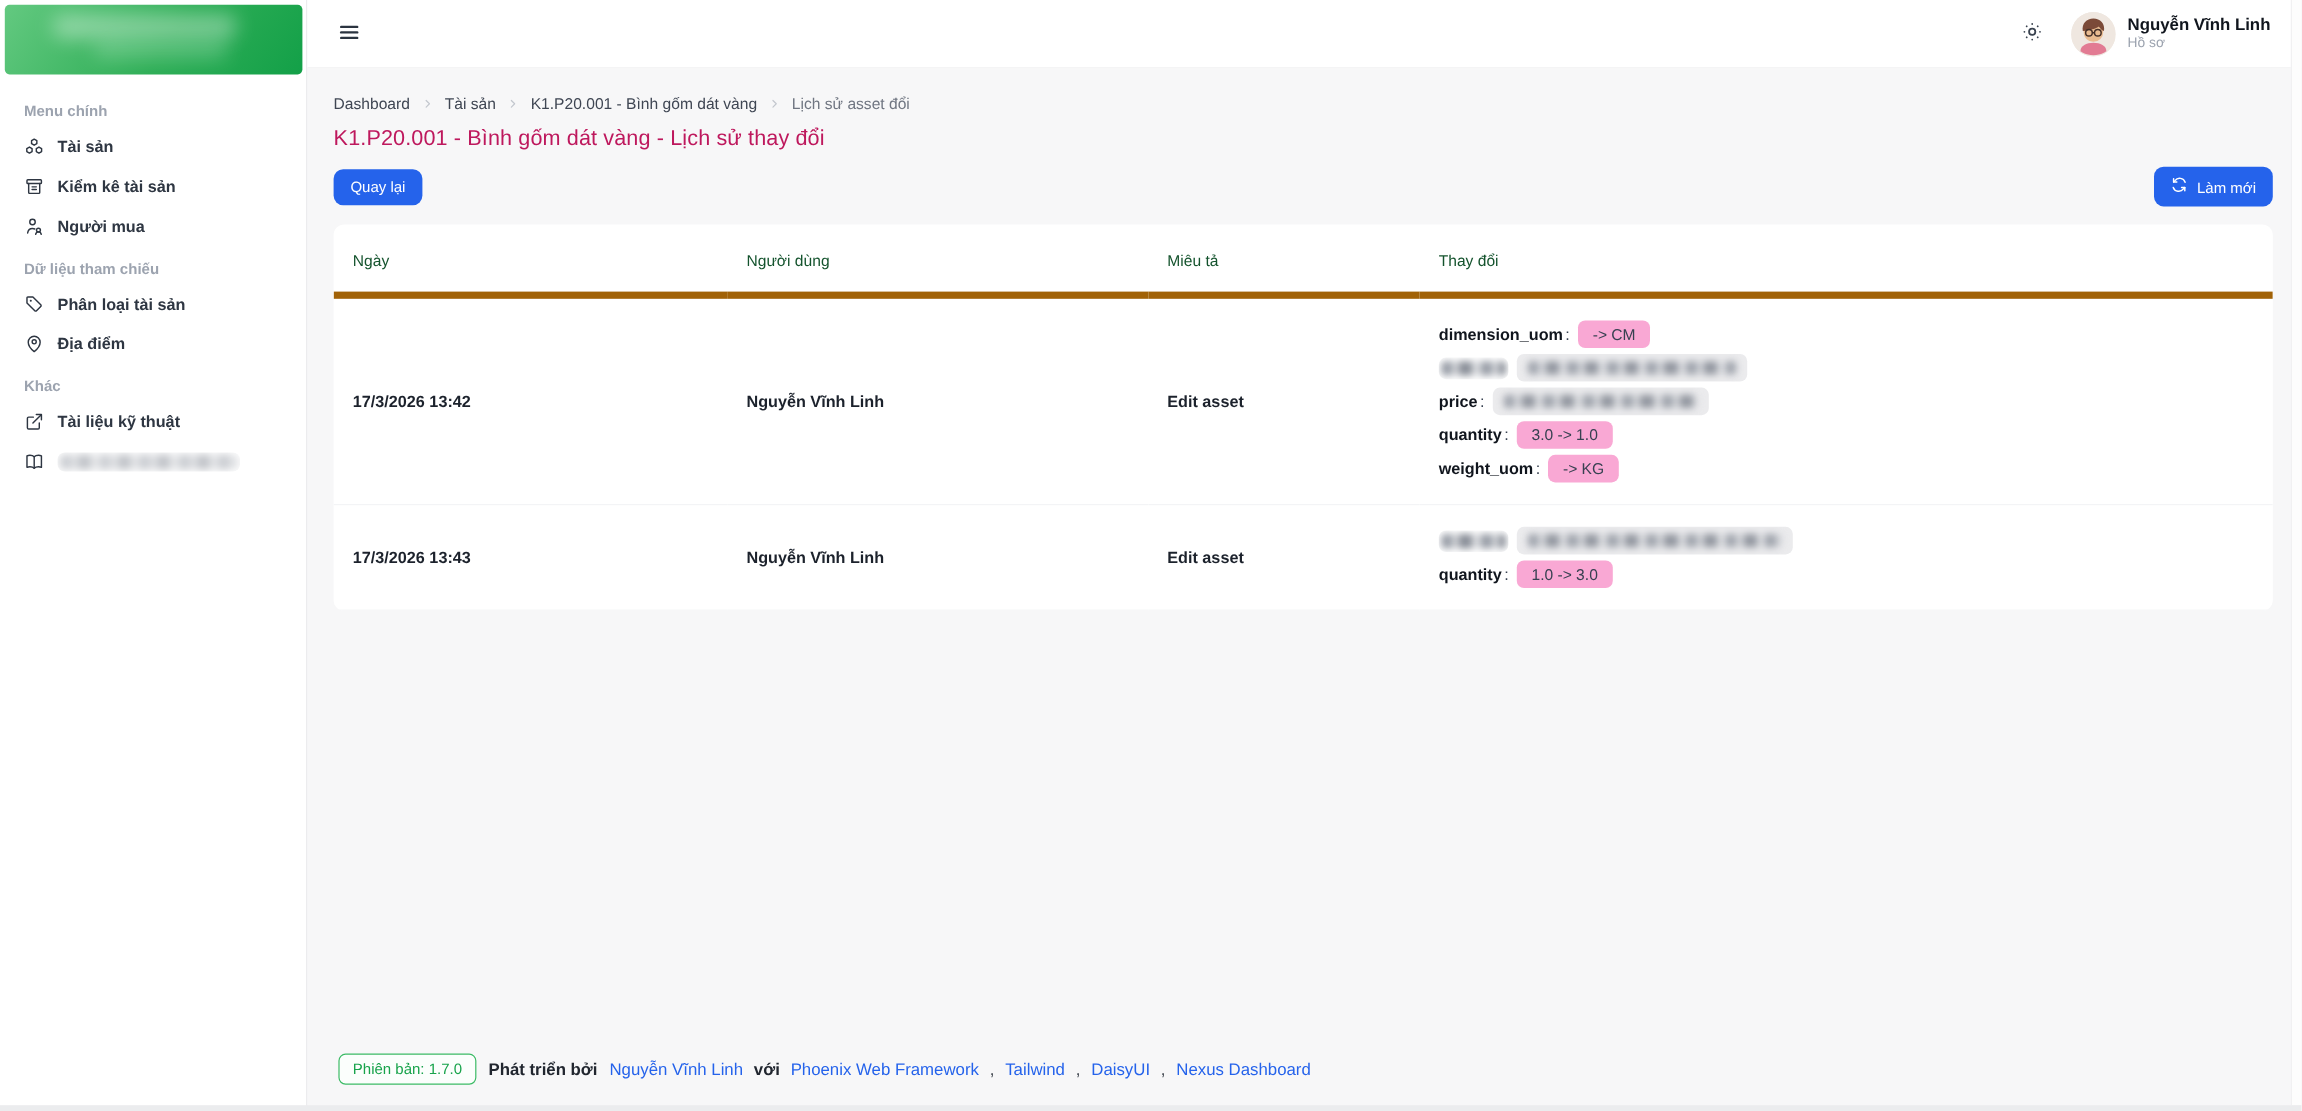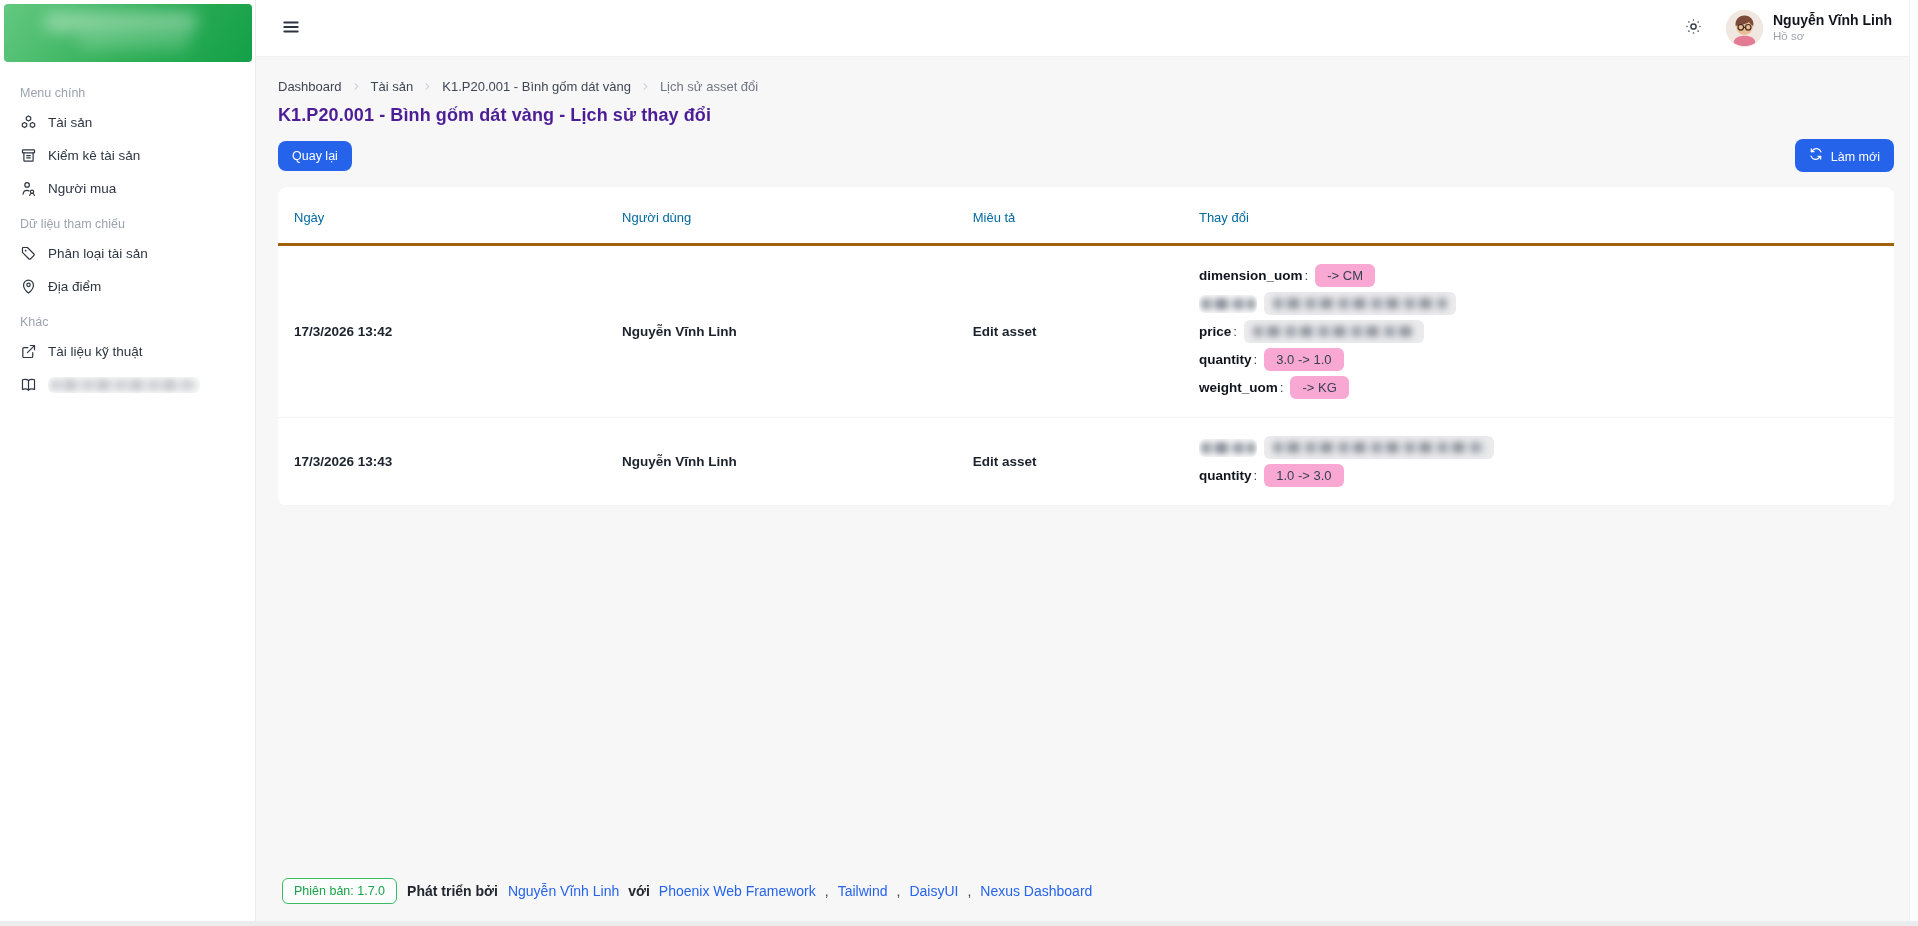--- a/index.html
+++ b/index.html
@@ -13,21 +13,21 @@
 
   
   .sidebar { width:256px; flex-shrink:0; background:#ffffff; border-right:1px solid #ececee; display:flex; flex-direction:column; }
   .logo-block { margin:4px 3px 6px 4px; height:58px; border-radius:4px;
     background:linear-gradient(125deg,#63c980 0%,#2fae57 55%,#13a048 100%);
     position:relative; overflow:hidden; cursor:pointer; }
   .logo-smudge { position:absolute; left:16%; top:14%; width:62%; height:34%;
     background:rgba(255,255,255,.38); border-radius:8px; filter:blur(8px); }
   .logo-smudge2 { position:absolute; left:30%; top:52%; width:45%; height:26%;
     background:rgba(230,255,238,.25); border-radius:8px; filter:blur(8px); }
-  .nav { padding:6px 12px; }
+  .nav { padding:6px 12px;font-weight:bold; }
   .nav-section { color:#9ca3af; font-size:12.5px; padding:12px 8px 6px; }
   .nav-item { display:flex; align-items:center; gap:11px; padding:8px 8px; border-radius:6px;
     font-size:13.5px; color:#2e3642; cursor:pointer; }
   .nav-item .icon { display:inline-flex; width:17px; height:17px; color:#2e3642; }
   .nav-item .icon svg { width:17px; height:17px; }
   .nav-label { white-space:nowrap; }
 
   
   .main { flex:1; display:flex; flex-direction:column; overflow:hidden; }
   .topbar { height:57px; background:#fff; border-bottom:1px solid #f2f2f3;
@@ -45,31 +45,31 @@
   .user-name { font-size:14px; font-weight:700; color:#10151d; }
   .user-sub { font-size:11.5px; color:#9ca3af; margin-top:1px; }
 
   
   .content { flex:1; display:flex; flex-direction:column; padding:14px 24px 10px 22px; overflow:hidden; }
   .breadcrumb { display:flex; align-items:center; gap:9px; font-size:13px; color:#3f4653; margin:8px 0 0; }
   .crumb { cursor:pointer; }
   .crumb.current { color:#707682; cursor:default; }
   .crumb-sep { display:inline-flex; width:11px; height:11px; color:#c3c7ce; }
   .crumb-sep svg { width:11px; height:11px; }
-  .page-title { font-size:18px; font-weight:700; color:#4c1d95; margin:11px 0 13px; letter-spacing:.1px; }
+  .page-title { font-size:18px; font-weight:400; color:#be185d; margin:11px 0 13px; letter-spacing:.1px; }
   .actions-row { display:flex; justify-content:space-between; align-items:center; margin:0 0 15px; }
   .btn { background:#2563eb; color:#fff; border:none; border-radius:8px; font-size:12.5px;
     font-family:inherit; padding:8px 14px; cursor:pointer; display:inline-flex; align-items:flex-end; gap:8px; }
   .btn svg { width:14px; height:14px; }
 
   
   .card { background:#fff; border-radius:9px; overflow:hidden; }
   table { width:100%; border-collapse:collapse; }
-  th { text-align:left; font-size:13px; font-weight:400; color:#0369a1;
-    padding:23px 16px 18px; border-bottom:3px solid #a16207; }
+  th { text-align:left; font-size:13px; font-weight:400; color:#14532d;
+    padding:23px 16px 18px; border-bottom:6px solid #a16207; }
   th:nth-child(1){ width:20.3%; } th:nth-child(2){ width:21.7%; }
   th:nth-child(3){ width:14%; }  th:nth-child(4){ width:44%; }
   td { padding:13px 16px; vertical-align:middle; font-size:13.5px; font-weight:700;
     color:#1c222c; border-bottom:1px solid #f3f4f6; }
   .changes { display:flex; flex-direction:column; gap:5px; padding:5px 0; }
   .change-line { display:flex; align-items:center; gap:7px; min-height:23px; font-size:13.5px; font-weight:400; }
   .change-key { font-weight:700; color:#10151d; }
   .colon { color:#374151; margin-left:-5px; }
   .badge { background:#f9a8d4; border-radius:6px; padding:4px 12px; font-size:13px; color:#374151; white-space:nowrap; }
 

